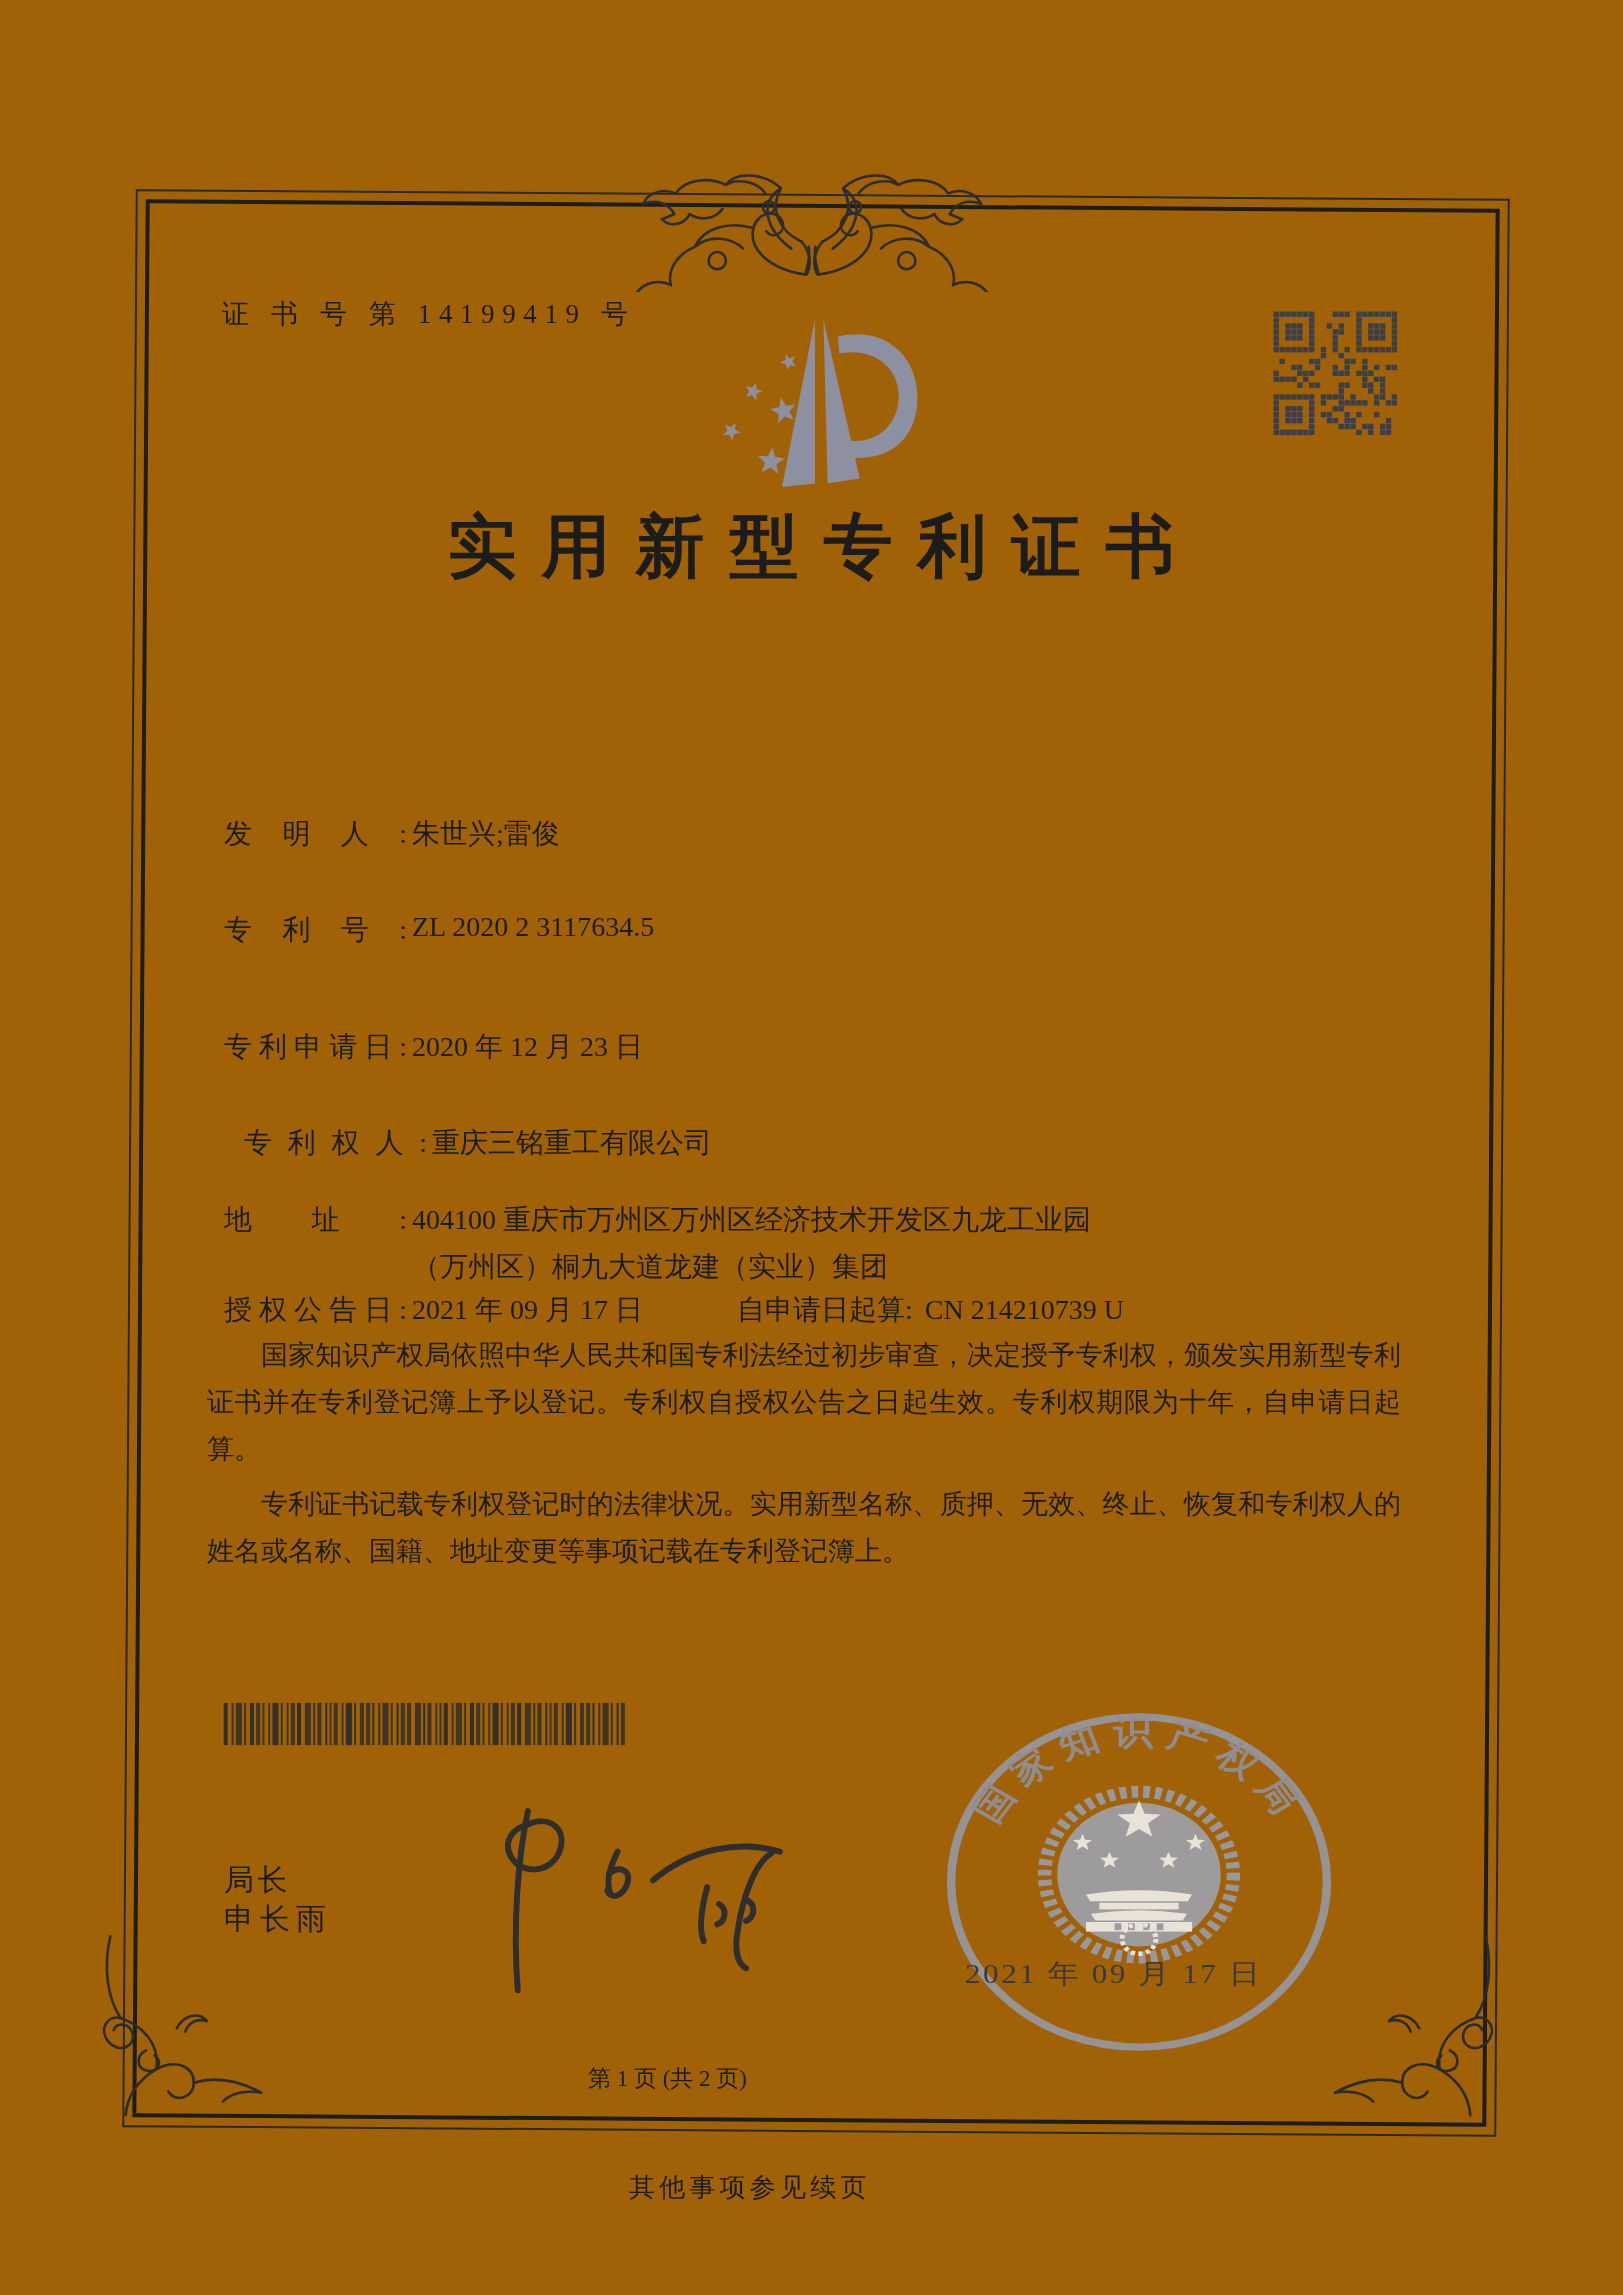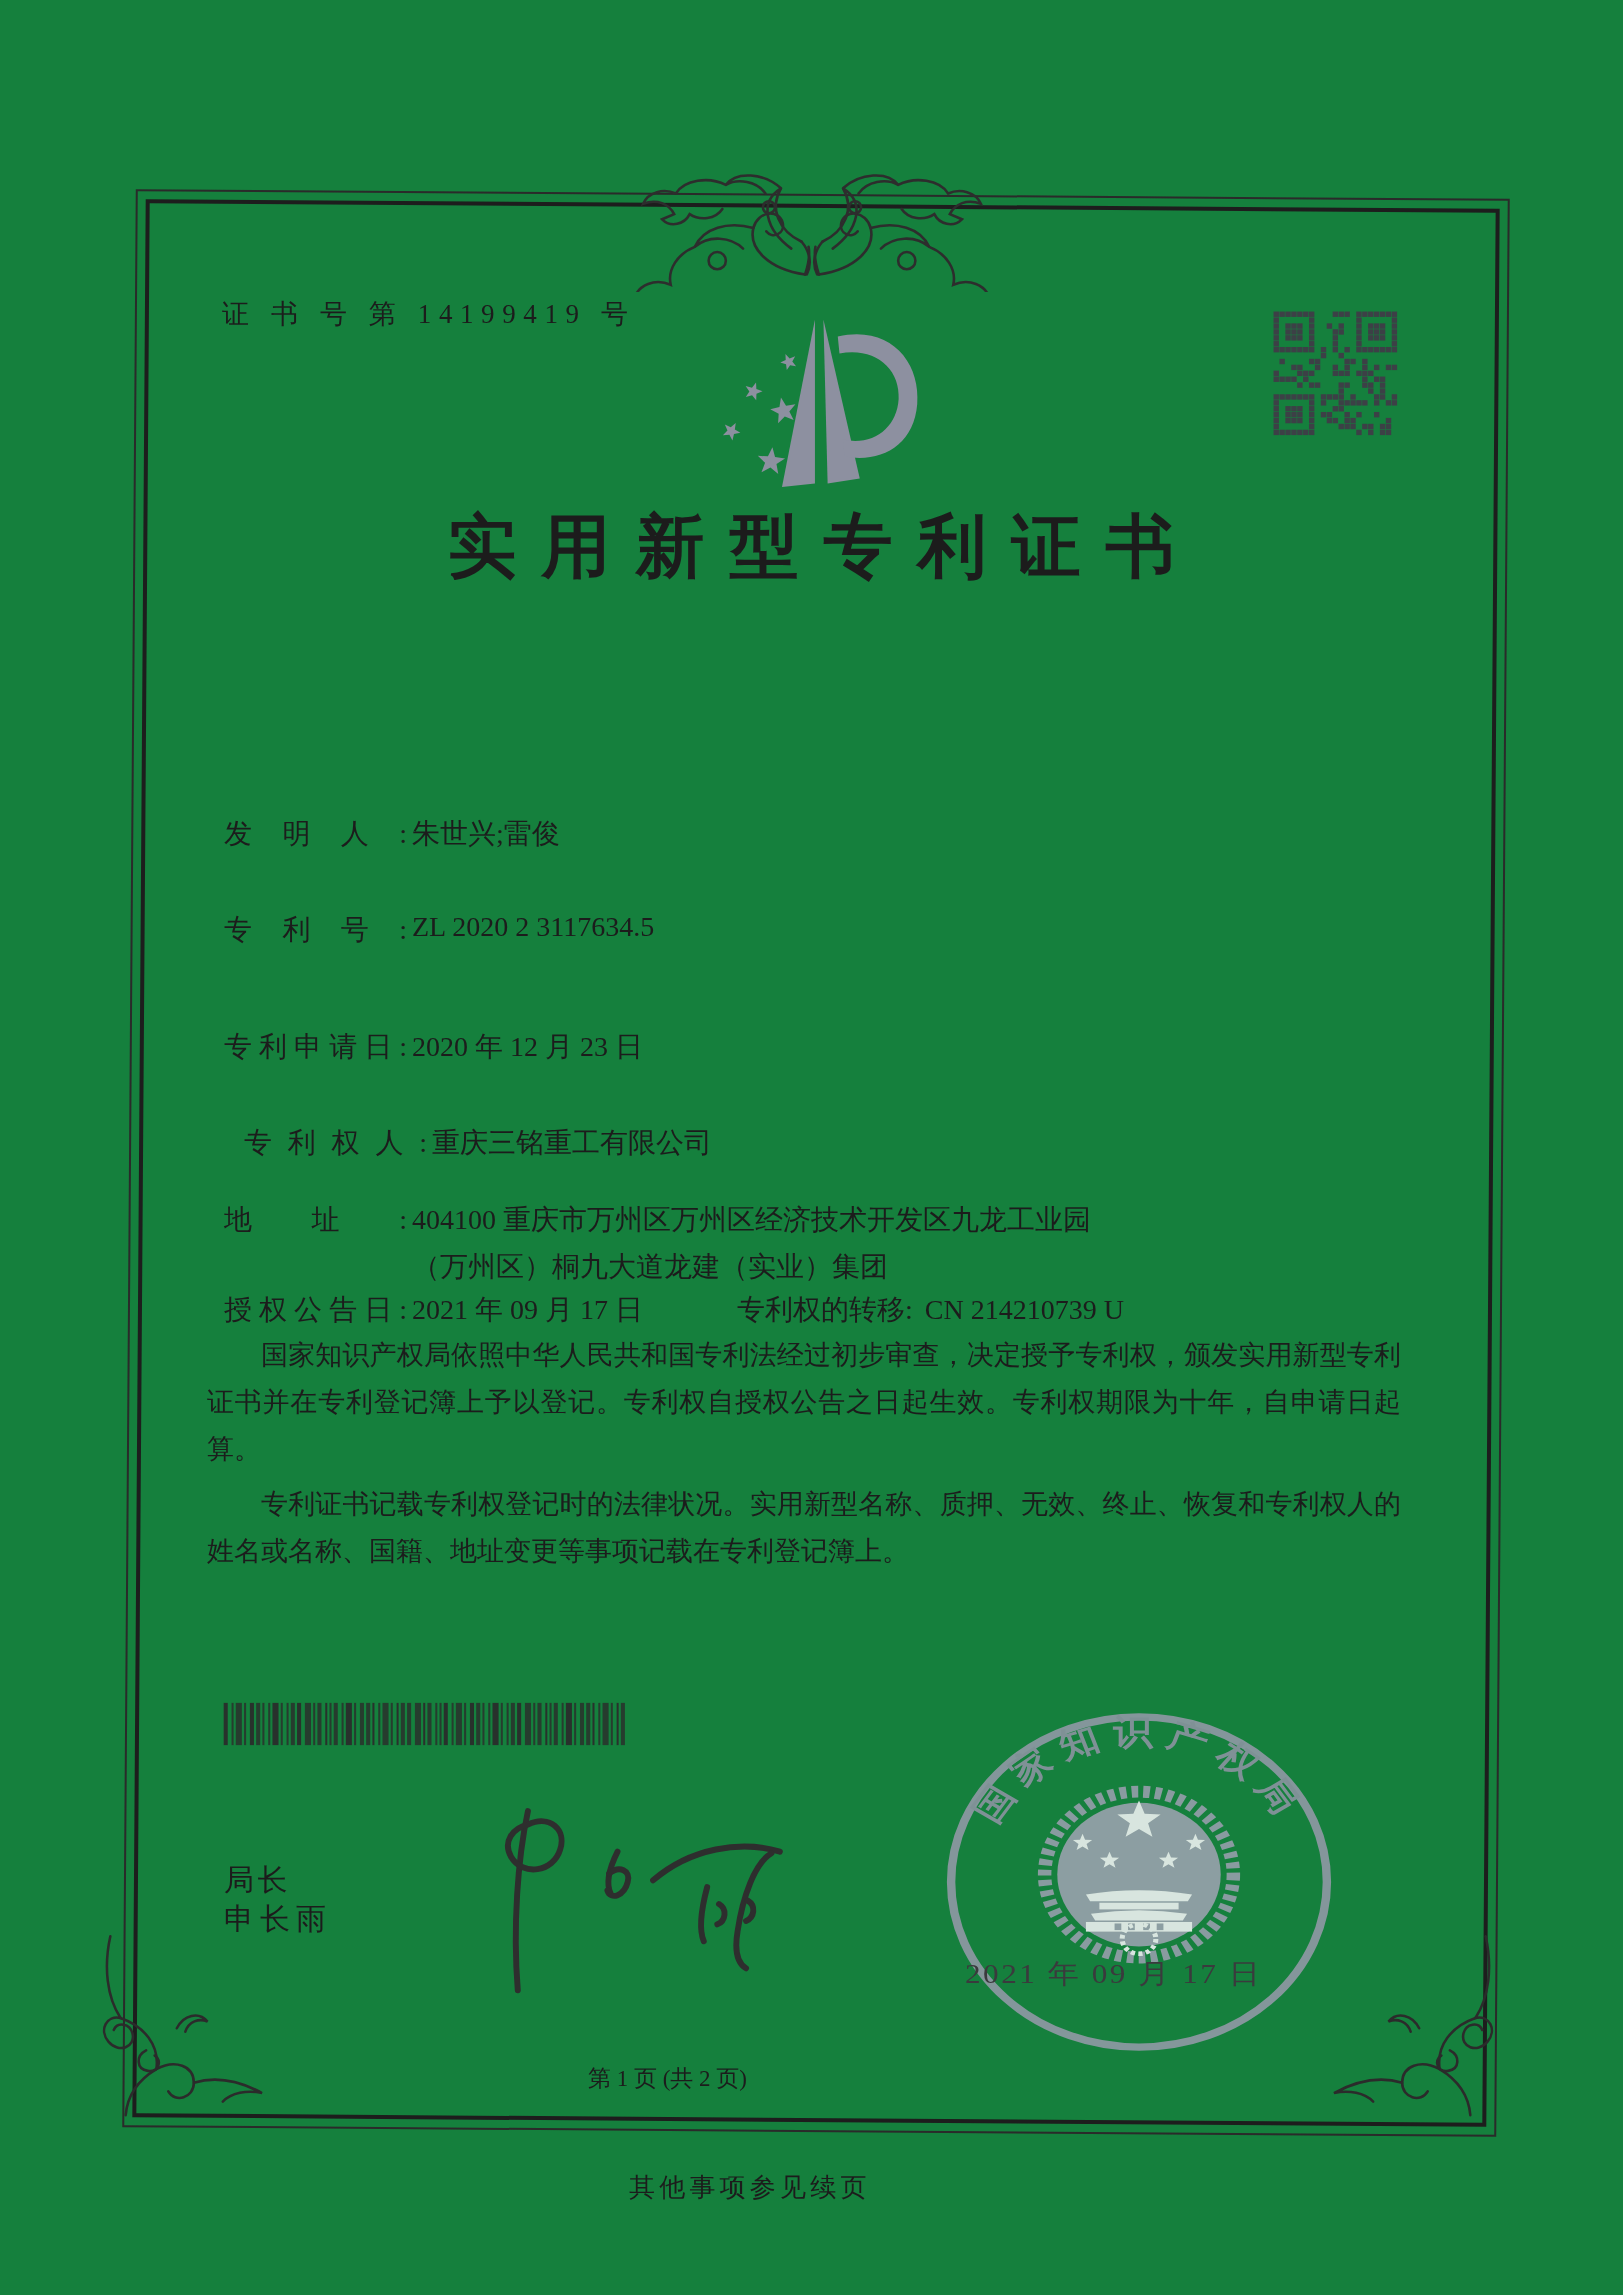--- a/index.html
+++ b/index.html
@@ -1,18 +1,18 @@
 <!DOCTYPE html>
 <html style="font-size:13.5px"><head>
 <meta charset="utf-8">
 <style>
   html,body{margin:0;padding:0;background:#e8e8e6;}
   .page{
     position:relative; width:1623px; height:2295px; margin:0 auto;
-    background:#15803d; overflow:hidden;
+    background:#a16207; overflow:hidden;
     font-family:"Liberation Serif","DejaVu Serif",serif;
     color:#1c1c1c;
   }
   .abs{position:absolute;}
   
   .frame{
     left:129px; top:194px; width:1370px; height:1934px;
     border:2.5px solid #2a2a2a;
     transform:rotate(0.4deg);
   }
@@ -329,21 +329,21 @@
     <span class="lab">专利权人:</span><span class="val">重庆三铭重工有限公司</span>
   </div>
   <div class="abs row" style="top:1201px;">
     <span class="lab">地址:</span><span class="val">404100 重庆市万州区万州区经济技术开发区九龙工业园</span>
   </div>
   <div class="abs addr2" style="top:1248px;">（万州区）桐九大道龙建（实业）集团</div>
   <div class="abs row" style="top:1291px;">
     <span class="lab">授权公告日:</span><span class="val">2021 年 09 月 17 日</span>
   </div>
   <div class="abs grant-no" style="top:1291px;">
-    <span>专利权的转移:</span>
+    <span>自申请日起算:</span>
     <span class="val">CN 214210739 U</span>
   </div>
 
   <div class="abs body-text">
     <p>国家知识产权局依照中华人民共和国专利法经过初步审查，决定授予专利权，颁发实用新型专利证书并在专利登记簿上予以登记。专利权自授权公告之日起生效。专利权期限为十年，自申请日起算。</p>
     <p>专利证书记载专利权登记时的法律状况。实用新型名称、质押、无效、终止、恢复和专利权人的姓名或名称、国籍、地址变更等事项记载在专利登记簿上。</p>
   </div>
 
   <svg class="abs" style="left:222px; top:1701px;" width="409" height="46" viewBox="0 0 484 54" id="barcode-svg">
       <rect x="2" y="2" width="4.8" height="50" fill="#2a2a2a" opacity="0.92"></rect>

